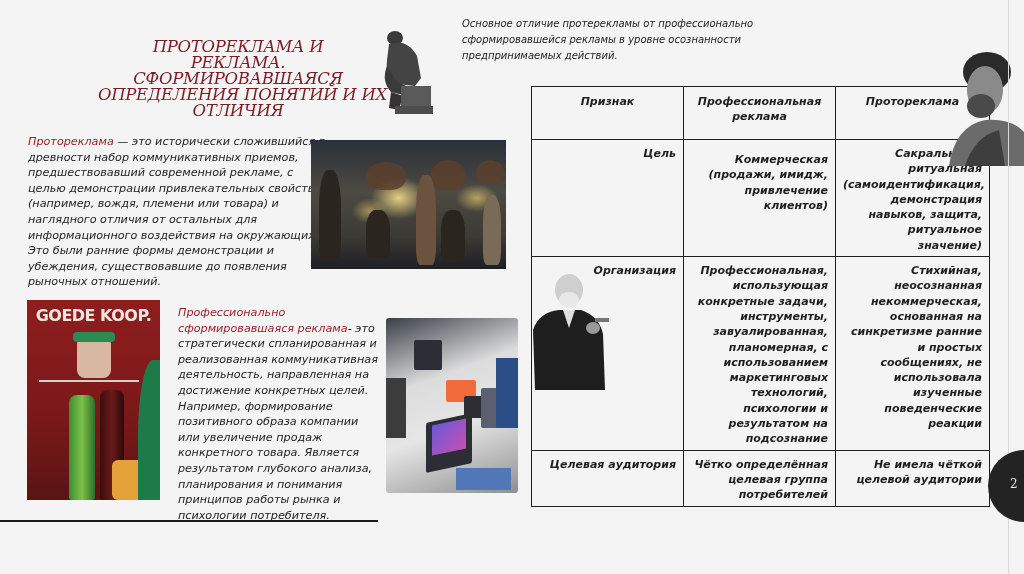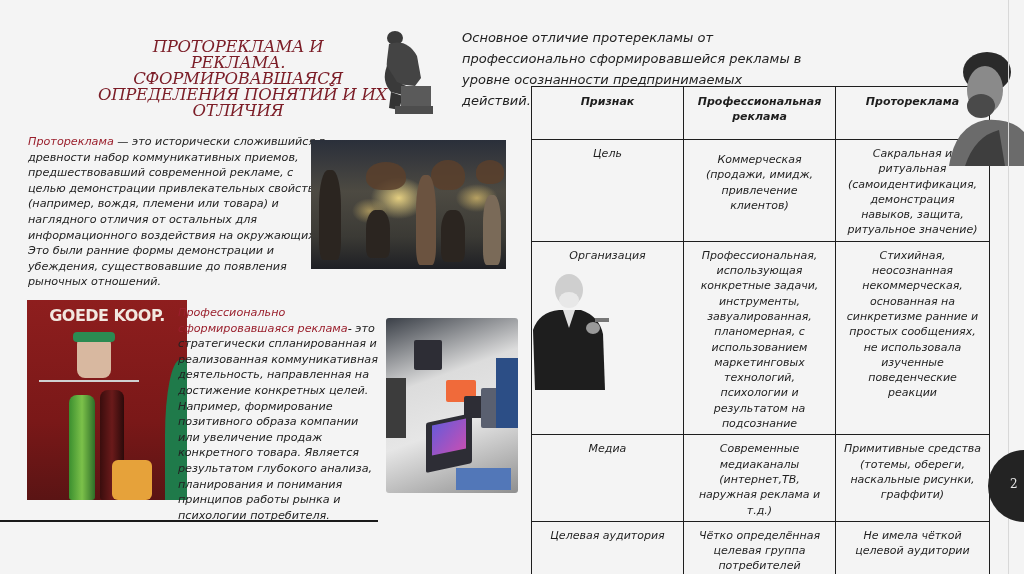--- a/index.html
+++ b/index.html
@@ -28,37 +28,37 @@
   
   .para {
     position: absolute;
     font-style: italic;
     font-size: 11.2px; line-height: 15.6px;
     color: #222;
   }
   .para .term { color: #9a1f2c; }
   .para-proto { left: 28px; top: 134px; width: 300px; }
   .para-prof { left: 178px; top: 297px; width: 205px; margin-top: 8px; }
-  .intro { left: 462px; top: 27px; width: 340px; line-height: 21px; font-size: 13px; }
+  .intro { left: 462px; top: 16px; width: 340px; line-height: 16px; font-size: 10px; }
 
   
   .img { position: absolute; overflow: hidden; }
   .thinker { left: 377px; top: 26px; width: 58px; height: 90px; }
   .cave {
     left: 311px; top: 140px; width: 195px; height: 129px;
     background:
       radial-gradient(ellipse 40px 30px at 45% 45%, rgba(255,230,140,0.85), transparent 70%),
       radial-gradient(ellipse 30px 20px at 85% 45%, rgba(255,220,120,0.6), transparent 70%),
       radial-gradient(ellipse 25px 18px at 30% 55%, rgba(255,220,120,0.5), transparent 70%),
       linear-gradient(180deg, #2a2f3a 0%, #4d4a42 40%, #3b3a35 75%, #1e1f24 100%);
   }
   .cave .mammoth { position: absolute; background: #5a3f2c; border-radius: 50% 50% 40% 40%; opacity: 0.85; }
   .cave .fig { position: absolute; background: #2b2520; border-radius: 40% 40% 20% 20%; }
   .ad {
-    left: 27px; top: 300px; width: 160px; height: 200px;
+    left: 27px; top: 300px; width: 133px; height: 200px;
     background: linear-gradient(180deg, #8e1e1e 0%, #7a1818 60%, #5a1414 100%);
     padding-left: 6px;
   }
   .ad .brand {
     position: absolute; left: 0; top: 6px; width: 100%; text-align: center;
     font-family: "DejaVu Sans", sans-serif; font-weight: bold; font-size: 16px;
     color: #f2e8e0; letter-spacing: -0.5px;
   }
   .ad .bottle { position: absolute; border-radius: 8px 8px 3px 3px; }
   .ad .drape { position: absolute; right: -8px; top: 60px; width: 30px; height: 150px; background: #1f7a4a; border-radius: 50% 0 0 0; }
@@ -71,21 +71,21 @@
   .laptops .screen { position: absolute; background: linear-gradient(135deg,#6a5ad8,#c54fb4); }
   .freud { left: 529px; top: 270px; width: 88px; height: 120px; }
   .bust { left: 945px; top: 48px; width: 79px; height: 118px; }
 
   
   .table-wrap { position: absolute; left: 531px; top: 86px; width: 458px; }
   table {
     border-collapse: collapse; width: 458px; table-layout: fixed;
     font-style: italic; font-size: 11px; line-height: 15.3px; color: #1e1e1e;
   }
-  td, th { border: 1.6px solid #1e1e1e; vertical-align: top; padding: 6px 7px 3px 7px; text-align: center; font-weight: normal; }
+  td, th { border: 1.6px solid #1e1e1e; vertical-align: top; padding: 6px 7px 3px 7px; text-align: right; font-weight: bold; }
   th { text-align: center; font-weight: bold; padding-top: 7px; }
   col.c1 { width: 152px; } col.c2 { width: 152px; } col.c3 { width: 154px; }
   tr.h-head { height: 53px; }
   tr.h-goal { height: 96px; }
   tr.h-org { height: 175px; }
   tr.h-media { height: 85px; }
   tr.h-aud { height: 52px; }
   .goal-c2 { padding-top: 12px; }
 
   
@@ -188,25 +188,20 @@
       <tr class="h-goal">
         <td>Цель</td>
         <td class="goal-c2">Коммерческая (продажи, имидж, привлечение клиентов)</td>
         <td>Сакральная и ритуальная (самоидентификация, демонстрация навыков, защита, ритуальное значение)</td>
       </tr>
       <tr class="h-org">
         <td>Организация</td>
         <td>Профессиональная, использующая конкретные задачи, инструменты, завуалированная, планомерная, с использованием маркетинговых технологий, психологии и результатом на подсознание</td>
         <td>Стихийная, неосознанная некоммерческая, основанная на синкретизме ранние и простых сообщениях, не использовала изученные поведенческие реакции</td>
       </tr>
-      <tr class="h-media">
-        <td>Медиа</td>
-        <td>Современные медиаканалы (интернет,ТВ, наружная реклама и т.д.)</td>
-        <td>Примитивные средства (тотемы, обереги, наскальные рисунки, граффити)</td>
-      </tr>
       <tr class="h-aud">
         <td>Целевая аудитория</td>
         <td>Чётко определённая целевая группа потребителей</td>
         <td>Не имела чёткой целевой аудитории</td>
       </tr>
     </tbody>
       </table>
   </div>
 
   <div class="img freud">

